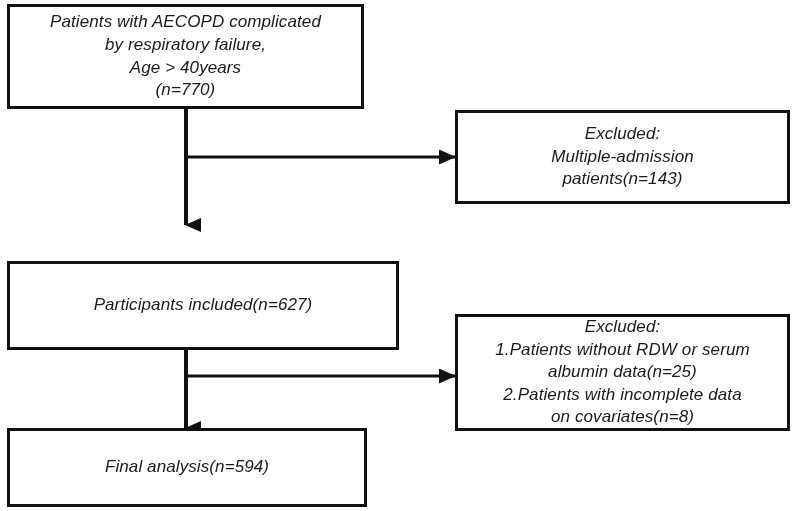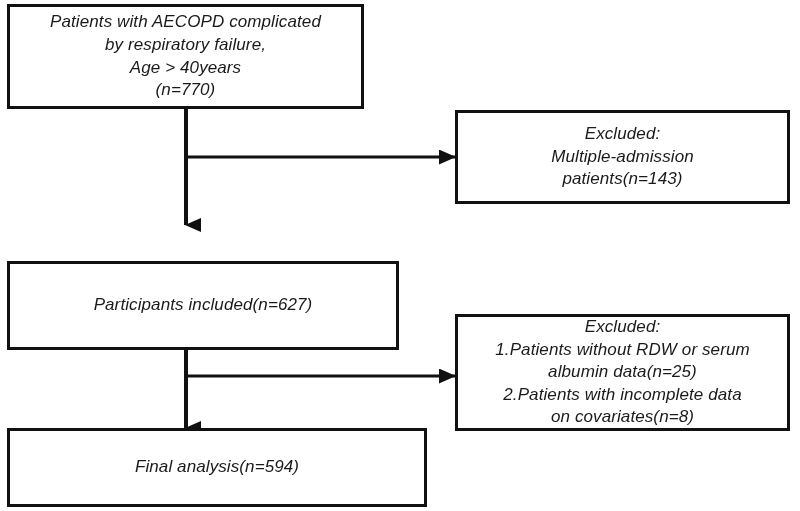--- a/index.html
+++ b/index.html
@@ -47,21 +47,21 @@
     line-height: 1.33;
     letter-spacing: 0.1px;
     white-space: pre-line;
     color: #1a1a1a;
   }
   
   #node-enrollment { left: 7px;   top: 4px;   width: 357px; height: 105px; }
   #node-excluded-1 { left: 455px; top: 110px; width: 335px; height: 94px;  }
   #node-included   { left: 7px;   top: 225px; width: 392px; height: 89px; margin-top: 36px;  }
   #node-excluded-2 { left: 455px; top: 314px; width: 335px; height: 117px; }
-  #node-final      { left: 7px;   top: 428px; width: 420px; height: 79px;  }
+  #node-final      { left: 7px;   top: 428px; width: 360px; height: 79px;  }
 
   #node-excluded-1 .node-text,
   #node-excluded-2 .node-text { font-size: 17px; }
 </style>
 </head>
 <body>
 
 <div id="flowchart">
 
   <svg id="connectors" viewBox="0 0 800 511" width="800" height="511" aria-hidden="true">

